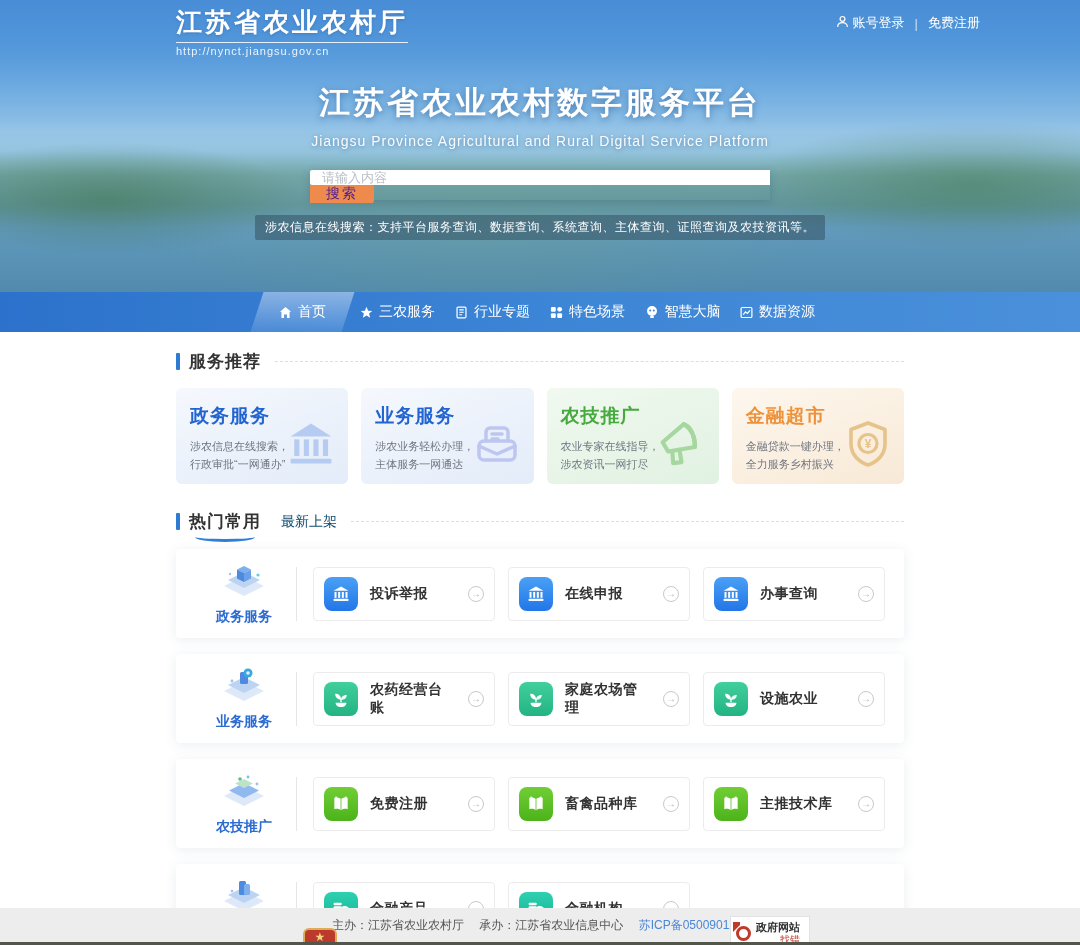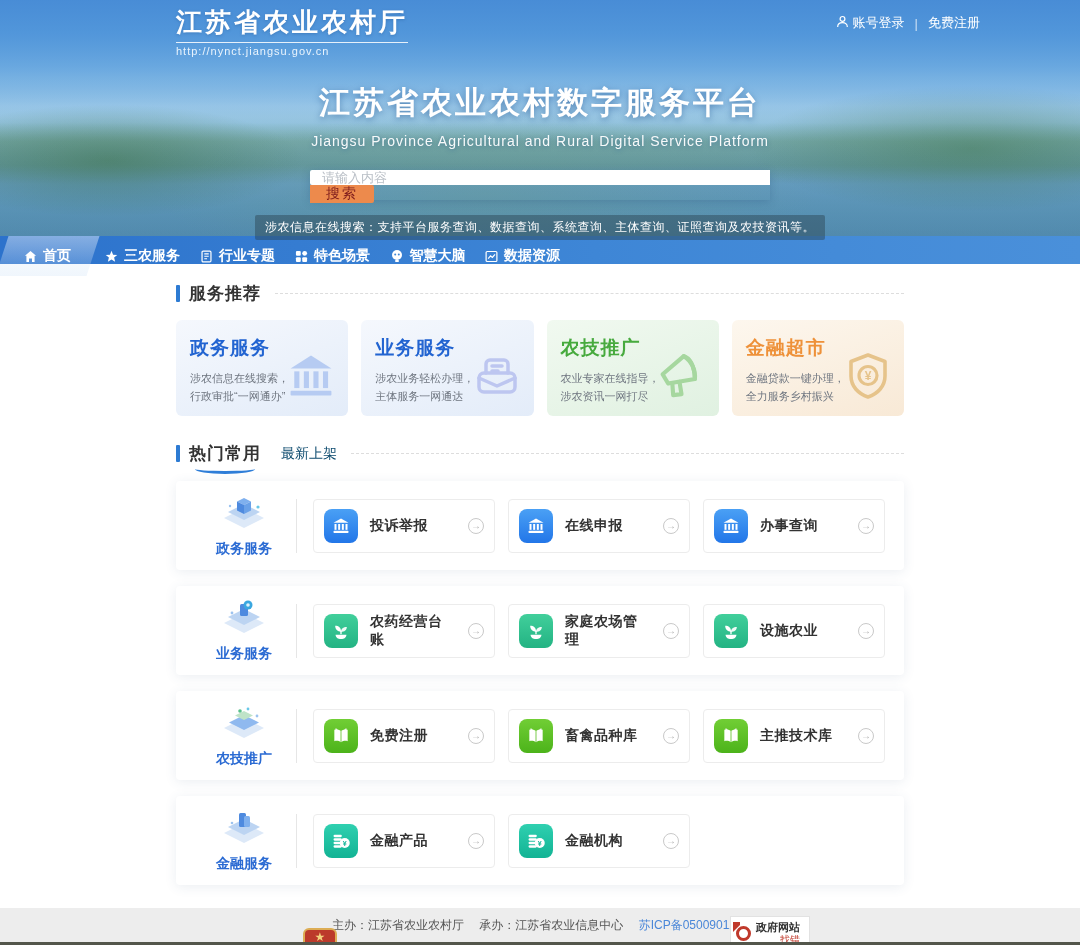--- a/index.html
+++ b/index.html
@@ -1,21 +1,21 @@
 <!DOCTYPE html>
 <html><head>
 <meta charset="utf-8">
 <style>
   * { margin:0; padding:0; box-sizing:border-box; }
   body { font-family:"Liberation Sans", sans-serif; background:#fff; }
   .page { position:relative; width:1080px; height:945px; margin:0 auto; overflow:hidden; background:#fff; }
 
   
   .hero{
-    position:relative; height:236px;
+    position:relative; height:292px;
     background:
       linear-gradient(180deg, rgba(72,140,214,.97) 0%, rgba(78,148,218,.88) 14%, rgba(104,166,222,.5) 33%, rgba(140,190,230,.12) 50%, rgba(70,125,160,.18) 100%),
       radial-gradient(ellipse 280px 80px at 10% 68%, rgba(56,108,58,.55), transparent 70%),
       radial-gradient(ellipse 320px 90px at 90% 63%, rgba(58,112,62,.5), transparent 70%),
       radial-gradient(ellipse 460px 110px at 45% 82%, rgba(110,160,140,.4), transparent 72%),
       linear-gradient(180deg, transparent 52%, rgba(84,134,76,.38) 60%, rgba(76,126,72,.38) 70%, transparent 78%),
       linear-gradient(180deg,#5b9ad4 0%,#79b4e4 28%,#a0cbe8 45%,#8fc0d8 56%,#699fc4 72%,#5c96b8 86%,#548db0 100%);
   }
   .topbar{ position:absolute; top:0; left:0; right:0; height:46px; }
   .logo{ position:absolute; left:176px; top:5px; cursor:pointer; }
@@ -24,25 +24,25 @@
   .top-links{ position:absolute; right:100px; top:14px; display:flex; align-items:center; gap:10px; color:#fff; font-size:13px; }
   .top-links .sep{ color:rgba(255,255,255,.7); }
   .tl-item{ display:flex; align-items:center; gap:4px; cursor:pointer; }
 
   .hero-inner{ padding-top:82px; text-align:center; }
   .hero-title{ color:#fff; font-size:31px; font-weight:bold; letter-spacing:3px; text-shadow:0 2px 6px rgba(30,80,140,.55);text-align:center; }
   .hero-sub{ margin-top:9px; color:rgba(255,255,255,.95); font-size:14px; letter-spacing:1px; text-shadow:0 1px 4px rgba(30,80,140,.5); }
   .search-row{ width:460px; margin:21px auto 0; display:flex; height:30px; box-shadow:0 2px 8px rgba(30,70,120,.25);flex-direction:column; }
   .search-input{ flex:1; border:none; outline:none; padding:0 12px; font-size:13px; color:#333; border-radius:2px 0 0 2px; }
   .search-input::placeholder{ color:#b9bfc6; }
-  .search-btn{ width:64px; border:none; background:#ed8a4c; color:#7f1d1d; font-size:14px; letter-spacing:2px; cursor:pointer; border-radius:0 2px 2px 0; font-family:Liberation Mono, monospace; }
+  .search-btn{ width:64px; border:none; background:#ed8a4c; color:#4c1d95; font-size:14px; letter-spacing:2px; cursor:pointer; border-radius:0 2px 2px 0; font-family:Liberation Mono, monospace; }
   .search-hint{ width:fit-content; margin:15px auto 0; padding:4px 10px; background:rgba(42,66,80,.45); color:#fff; font-size:12px; letter-spacing:.5px; border-radius:2px; white-space:nowrap; }
 
   
-  .nav{ height:28px; background:linear-gradient(90deg,#2c72cc 0%,#3e86d6 55%,#4a90da 100%); display:flex; justify-content:flex-start;font-weight:bold; }
+  .nav{ height:40px; background:linear-gradient(90deg,#2c72cc 0%,#3e86d6 55%,#4a90da 100%); display:flex; justify-content:center; }
   .nav-row{ display:flex; }
   .nav-item{ position:relative; width:95px; height:40px; display:flex; align-items:center; justify-content:center; gap:6px; color:#fff; font-size:14px; cursor:pointer; }
   .nav-item .nv-label{ position:relative; z-index:1; }
   .nav-item .nv-icon{ position:relative; z-index:1; display:flex; }
   .nav-item.active::before{ content:""; position:absolute; top:0; bottom:0; left:2px; right:2px; transform:skewX(-18deg); background:linear-gradient(180deg, rgba(255,255,255,.42), rgba(170,205,240,.18)); }
 
   
   .main{ width:728px; margin:0 auto; padding-top:18px; }
   .sec-head{ display:flex; align-items:center; }
   .sec-bar{ width:4px; height:17px; background:#2d7bd3; border-radius:1px; margin-right:9px; }

